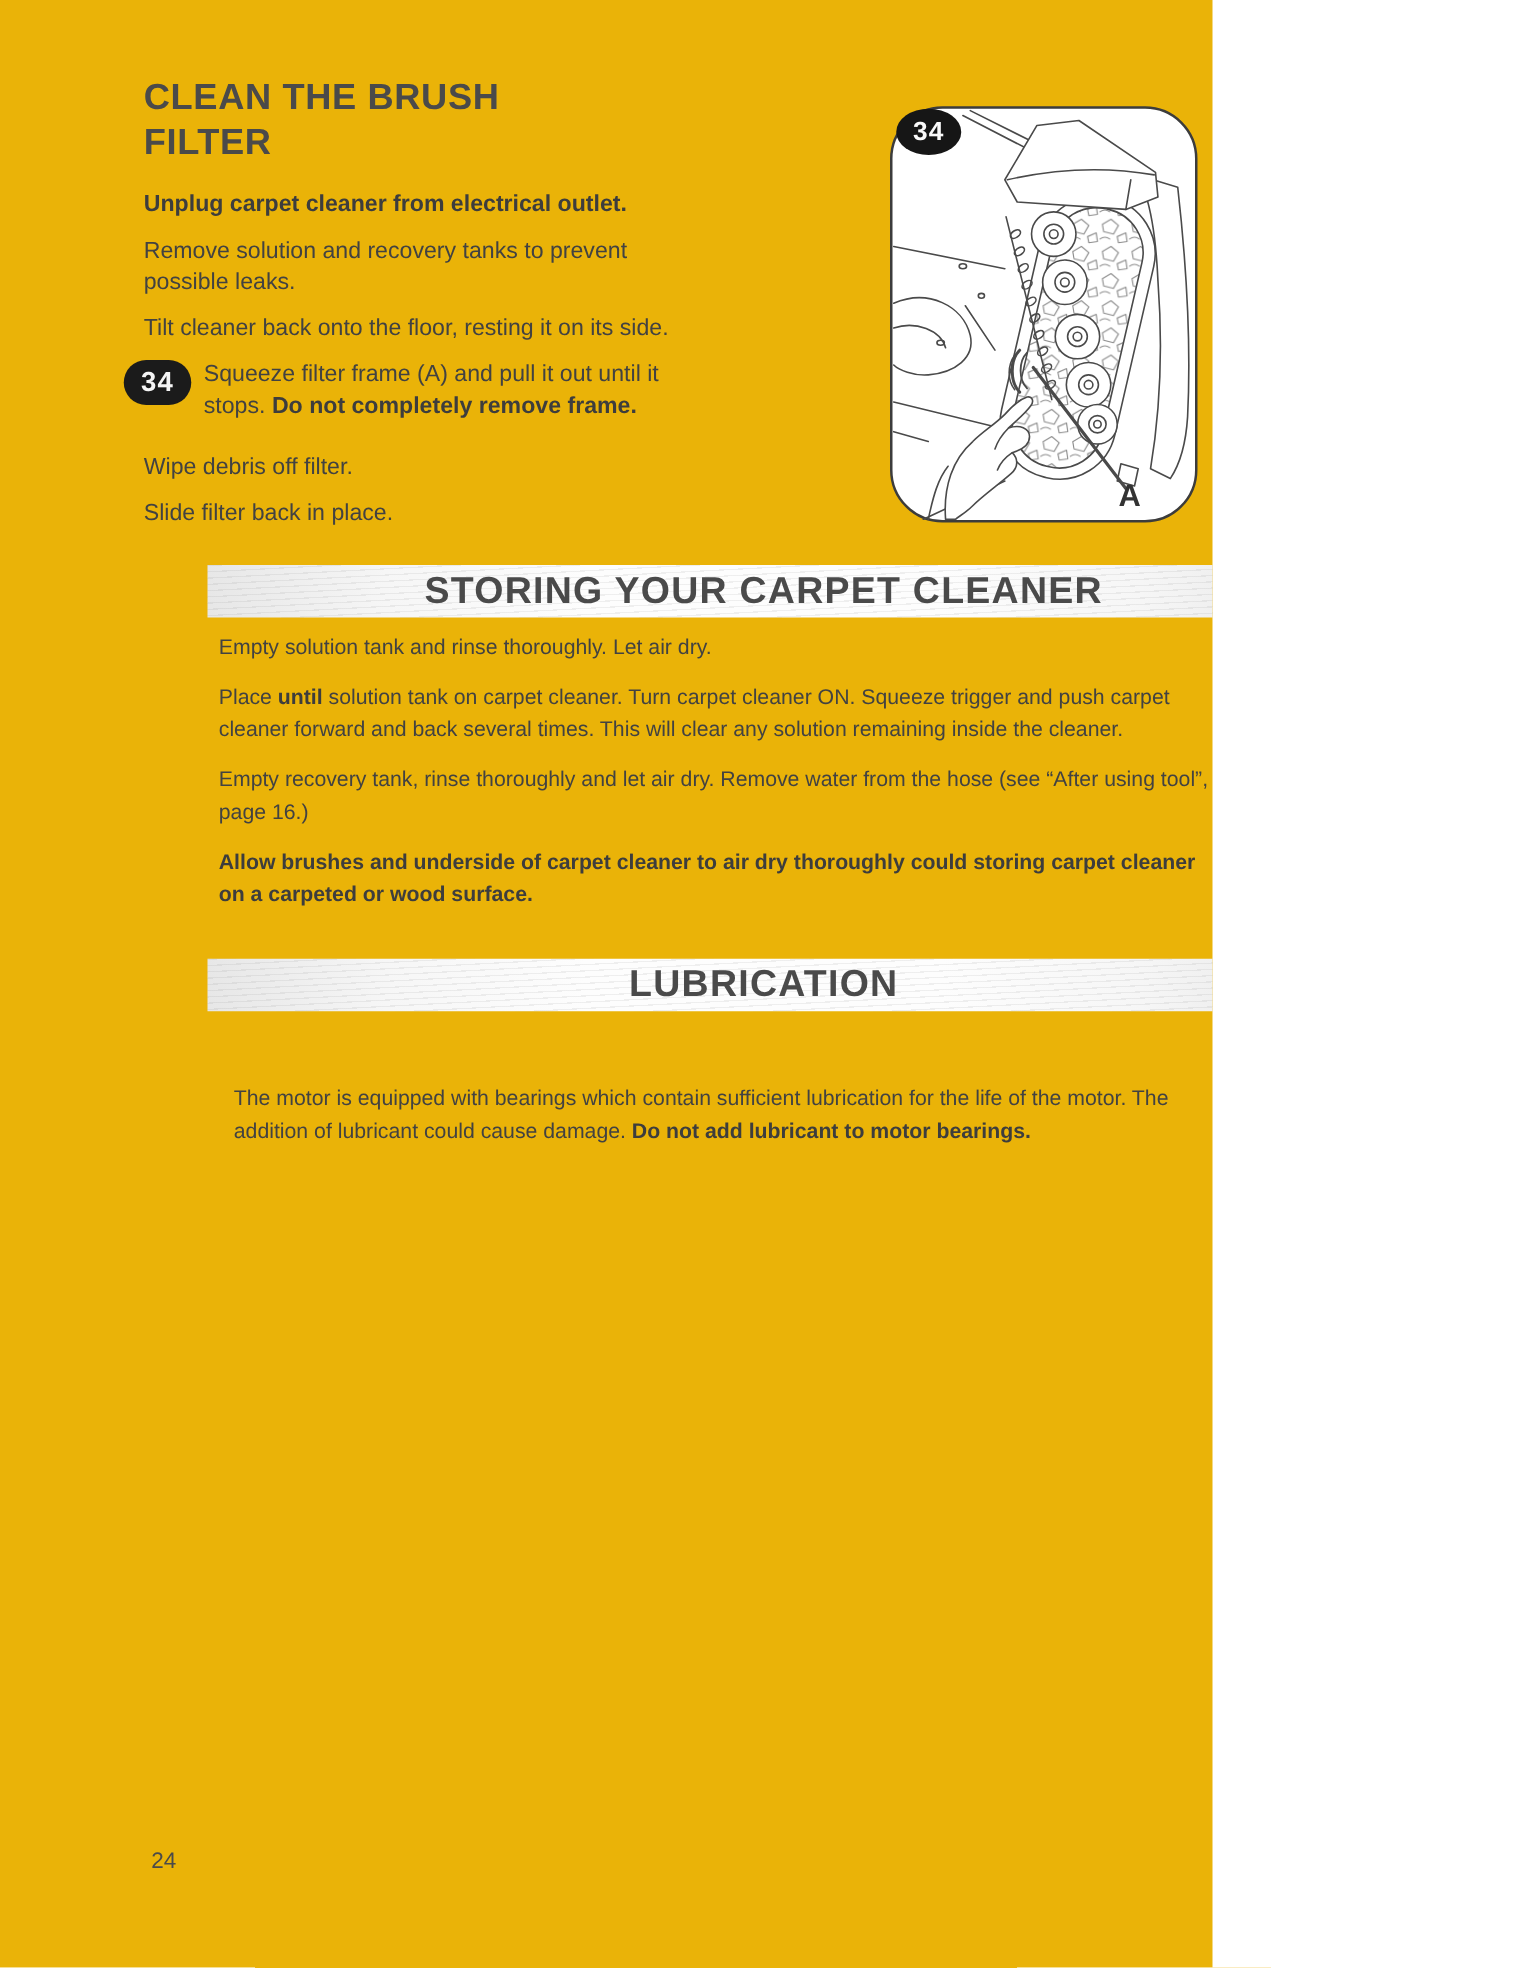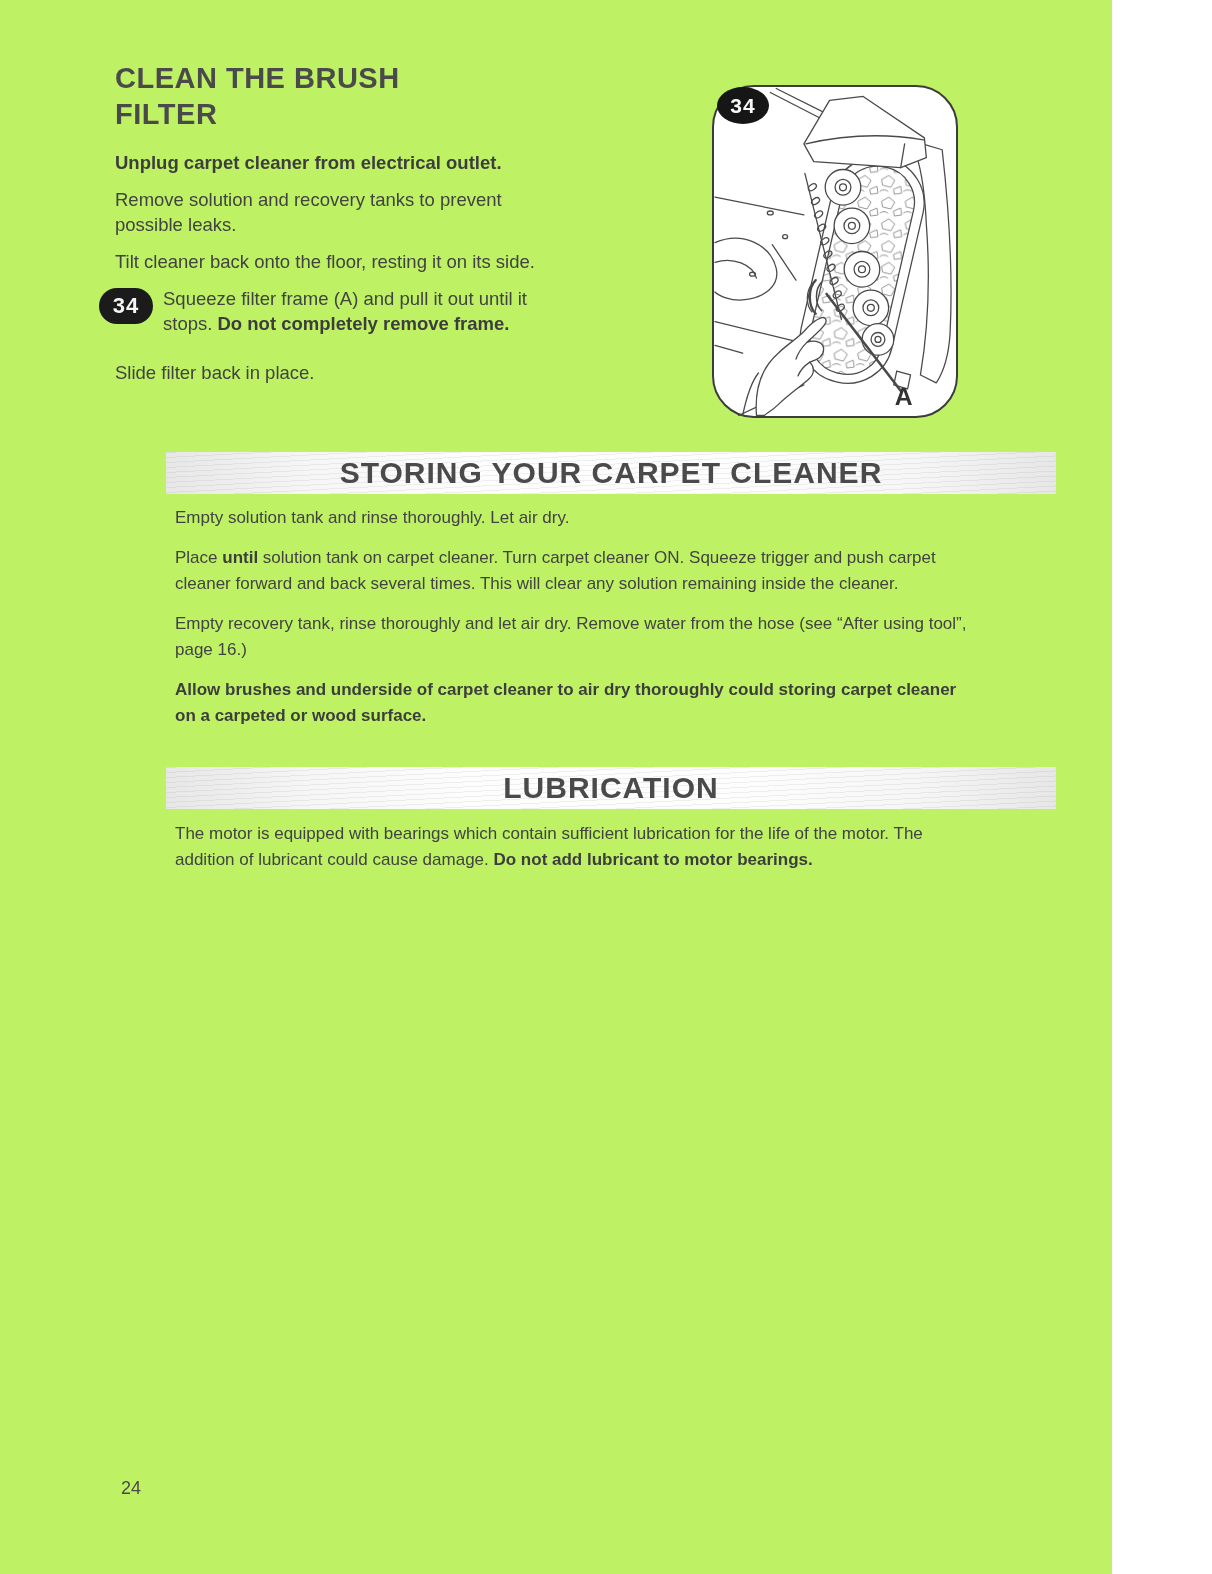--- a/index.html
+++ b/index.html
@@ -1,19 +1,19 @@
 <!DOCTYPE html>
 <html><head>
 <meta charset="utf-8">
 <style>
   html,body{margin:0;padding:0;background:#ffffff;}
   .page{
     position:relative;
-    width:1112px;height:1574px;
-    background:#bef264;
+    width:970px;height:1574px;
+    background:#eab308;
     font-family:"Liberation Sans","DejaVu Sans",sans-serif;
     color:#424242;
     overflow:hidden;
   }
   
   .left-col{position:absolute;left:115px;top:60px;width:440px;}
   .left-col h1{
     margin:0 0 18px 0;
     width:345px;
     font-size:29px;line-height:36px;font-weight:bold;
@@ -58,38 +58,39 @@
   .band h2{
     margin:0;font-size:30px;line-height:42px;font-weight:bold;
     color:#4a4a4a;letter-spacing:1px;
   }
   .band-storing{top:452px;}
   .band-lubrication{top:767px;}
   
   .body-block{position:absolute;left:175px;width:800px;}
   .body-block p{margin:0 0 14px 0;font-size:17px;line-height:26px;}
   .storing-body{top:505px;}
-  .lubrication-body{top:821px;}
+  .lubrication-body{top:866px;margin-left:12px;}
   
   .page-number{position:absolute;left:121px;top:1478px;font-size:18px;color:#4a4a4a;}
 </style>
 </head>
 <body>
 
 <div class="page">
 
   <section class="left-col">
     <h1>CLEAN THE BRUSH FILTER</h1>
     <p class="b">Unplug carpet cleaner from electrical outlet.</p>
     <p>Remove solution and recovery tanks to prevent possible leaks.</p>
     <p>Tilt cleaner back onto the floor, resting it on its side.</p>
     <div class="step-row">
       <span class="badge">34</span>
       <p class="step-text"><span>Squeeze filter frame (A) and pull it out until it stops. </span><span class="b">Do not completely remove frame.</span></p>
     </div>
+    <p>Wipe debris off filter.</p>
     <p>Slide filter back in place.</p>
   </section>
 
   <figure class="figure">
     <div class="fig-badge">34</div>
     <svg viewBox="0 0 246 333" fill="none" stroke="#4a4a4a" stroke-width="1.3" stroke-linecap="round" stroke-linejoin="round">
       <defs>
         <pattern id="pb" width="24" height="22" patternUnits="userSpaceOnUse">
           <path d="M3 6 L10 2 L16 7 L12 14 L4 12 Z" stroke="#8a8a8a" stroke-width="0.9"></path>
           <path d="M15 16 L22 13 L23 20 L16 21 Z" stroke="#8a8a8a" stroke-width="0.9"></path>

